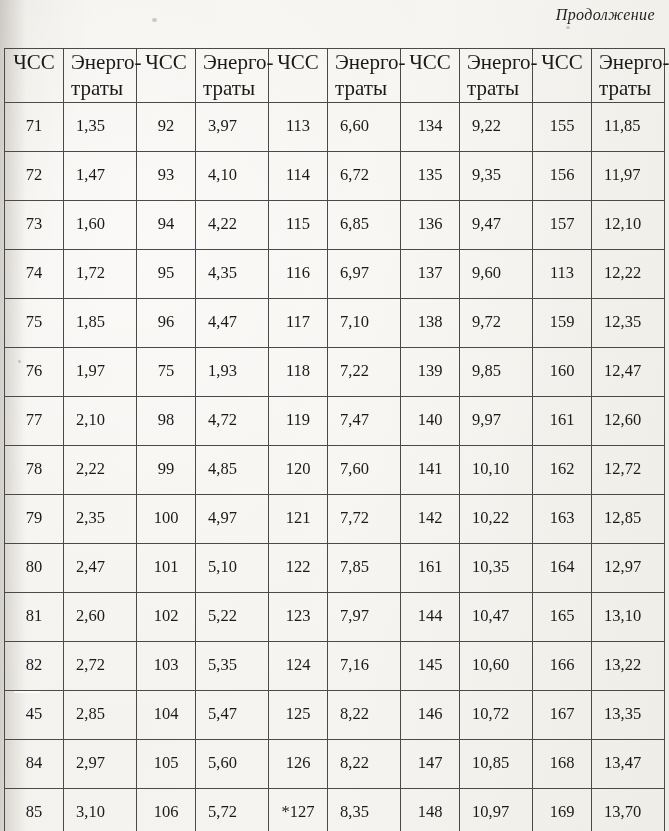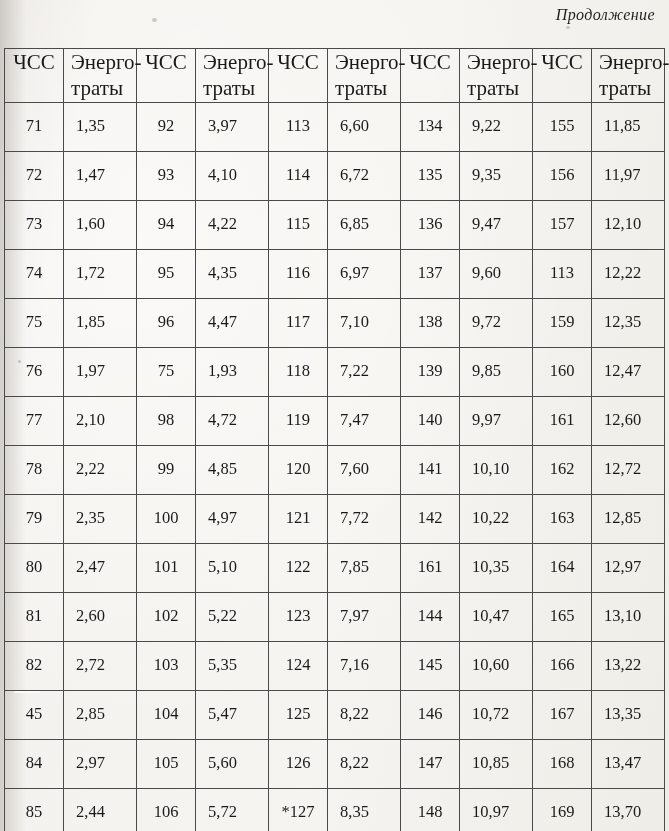--- a/index.html
+++ b/index.html
@@ -624,21 +624,21 @@
           </td>
           <td class="en">
             <span class="cellv">13,47</span>
           </td>
         </tr>
         <tr>
           <td class="hr">
             <span class="cellv">85</span>
           </td>
           <td class="en">
-            <span class="cellv">2,44</span>
+            <span class="cellv">3,10</span>
           </td>
           <td class="hr">
             <span class="cellv">106</span>
           </td>
           <td class="en">
             <span class="cellv">5,72</span>
           </td>
           <td class="hr">
             <span class="cellv">*127</span>
           </td>

